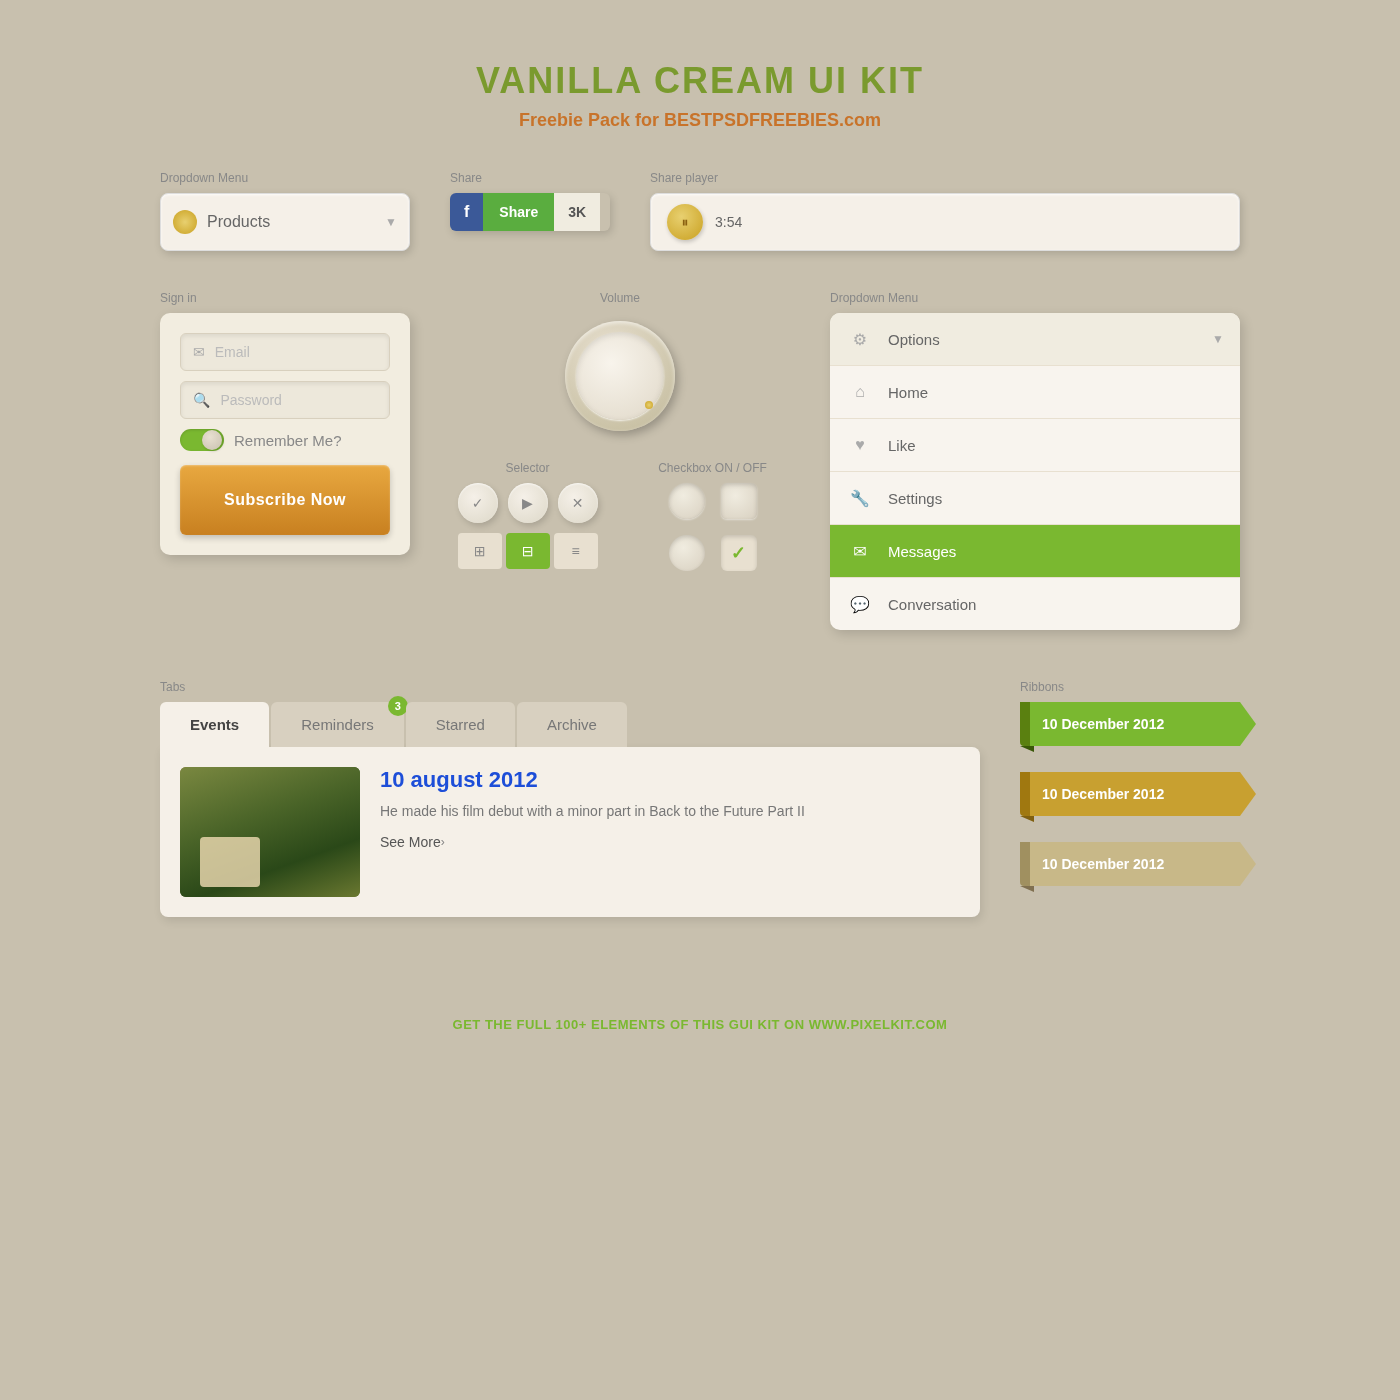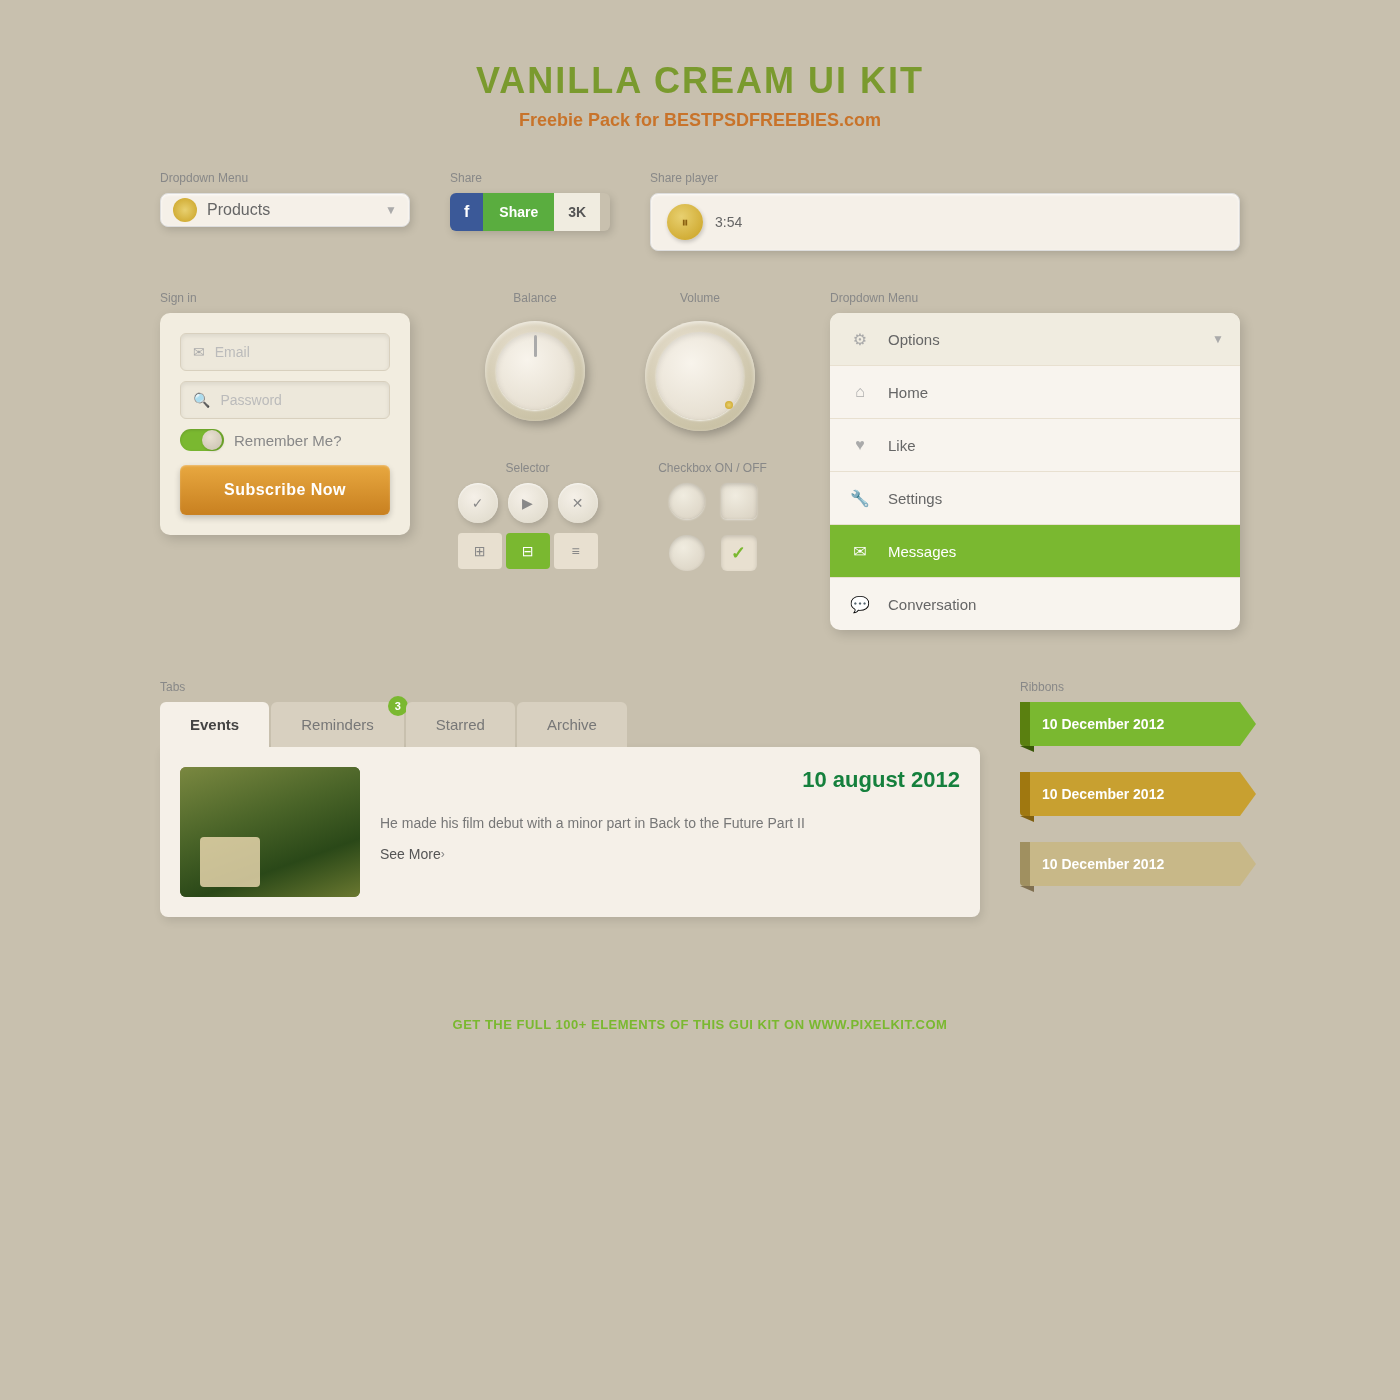--- a/index.html
+++ b/index.html
@@ -57,21 +57,21 @@
       align-items: flex-start;
     }
 
     
     .dropdown-container {
       flex: 0 0 250px;
     }
     .dropdown-box {
       background: #f5f0e8;
       border-radius: 8px;
-      padding: 4px 12px;
+      padding: 16px 12px;
       display: flex;
       align-items: center;
       box-shadow: 2px 3px 8px rgba(0,0,0,0.15), inset 0 1px 3px rgba(255,255,255,0.8);
       border: 1px solid #ddd;
       cursor: pointer;
     }
     .dropdown-icon {
       width: 24px;
       height: 24px;
       background: radial-gradient(circle, #e8d070, #c9a020);
@@ -256,21 +256,21 @@
     .remember-text {
       font-size: 15px;
       color: #888;
     }
     .subscribe-btn {
       width: 100%;
       background: linear-gradient(to bottom, #e8a840, #c88020);
       color: white;
       border: none;
       border-radius: 6px;
-      padding: 16px;
+      padding: 26px;
       font-size: 16px;
       font-weight: 600;
       cursor: pointer;
       box-shadow: 0 3px 6px rgba(0,0,0,0.2), inset 0 1px 2px rgba(255,255,255,0.3);
       letter-spacing: 0.5px;
     }
     .knobs-row {
       display: flex;
       gap: 60px;
       margin-bottom: 30px;
@@ -528,23 +528,22 @@
       height: 50px;
       background: rgba(240, 220, 180, 0.8);
       border-radius: 4px;
     }
     .event-info {
       flex: 1;
     }
     .event-date {
       font-size: 22px;
       font-weight: 700;
-      color: #15803d;
-      margin-bottom: 20px;
-      text-align: right;
+      color: #1d4ed8;
+      margin-bottom: 8px;
     }
     .event-desc {
       font-size: 14px;
       color: #777;
       line-height: 1.5;
       margin-bottom: 12px;
     }
     .see-more {
       font-size: 14px;
       color: #555;
@@ -648,28 +647,20 @@
           </div>
           <span class="remember-text">Remember Me?</span>
         </div>
         <button class="subscribe-btn">Subscribe Now</button>
       </div>
     </div>
 
     <div style="display:flex; flex-direction:column; align-items:center; flex: 0 0 340px;">
       <div class="knobs-row">
 
-        <div class="knob-group">
-          <div class="section-label">Balance</div>
-          <div class="knob-outer">
-            <div class="knob-inner">
-              <div class="knob-marker"></div>
-            </div>
-          </div>
-        </div>
 
         <div class="knob-group">
           <div class="section-label">Volume</div>
           <div class="knob-outer" style="width:110px;height:110px;">
             <div class="knob-inner" style="width:88px;height:88px;">
               <div class="volume-dot"></div>
             </div>
           </div>
         </div>
       </div>

